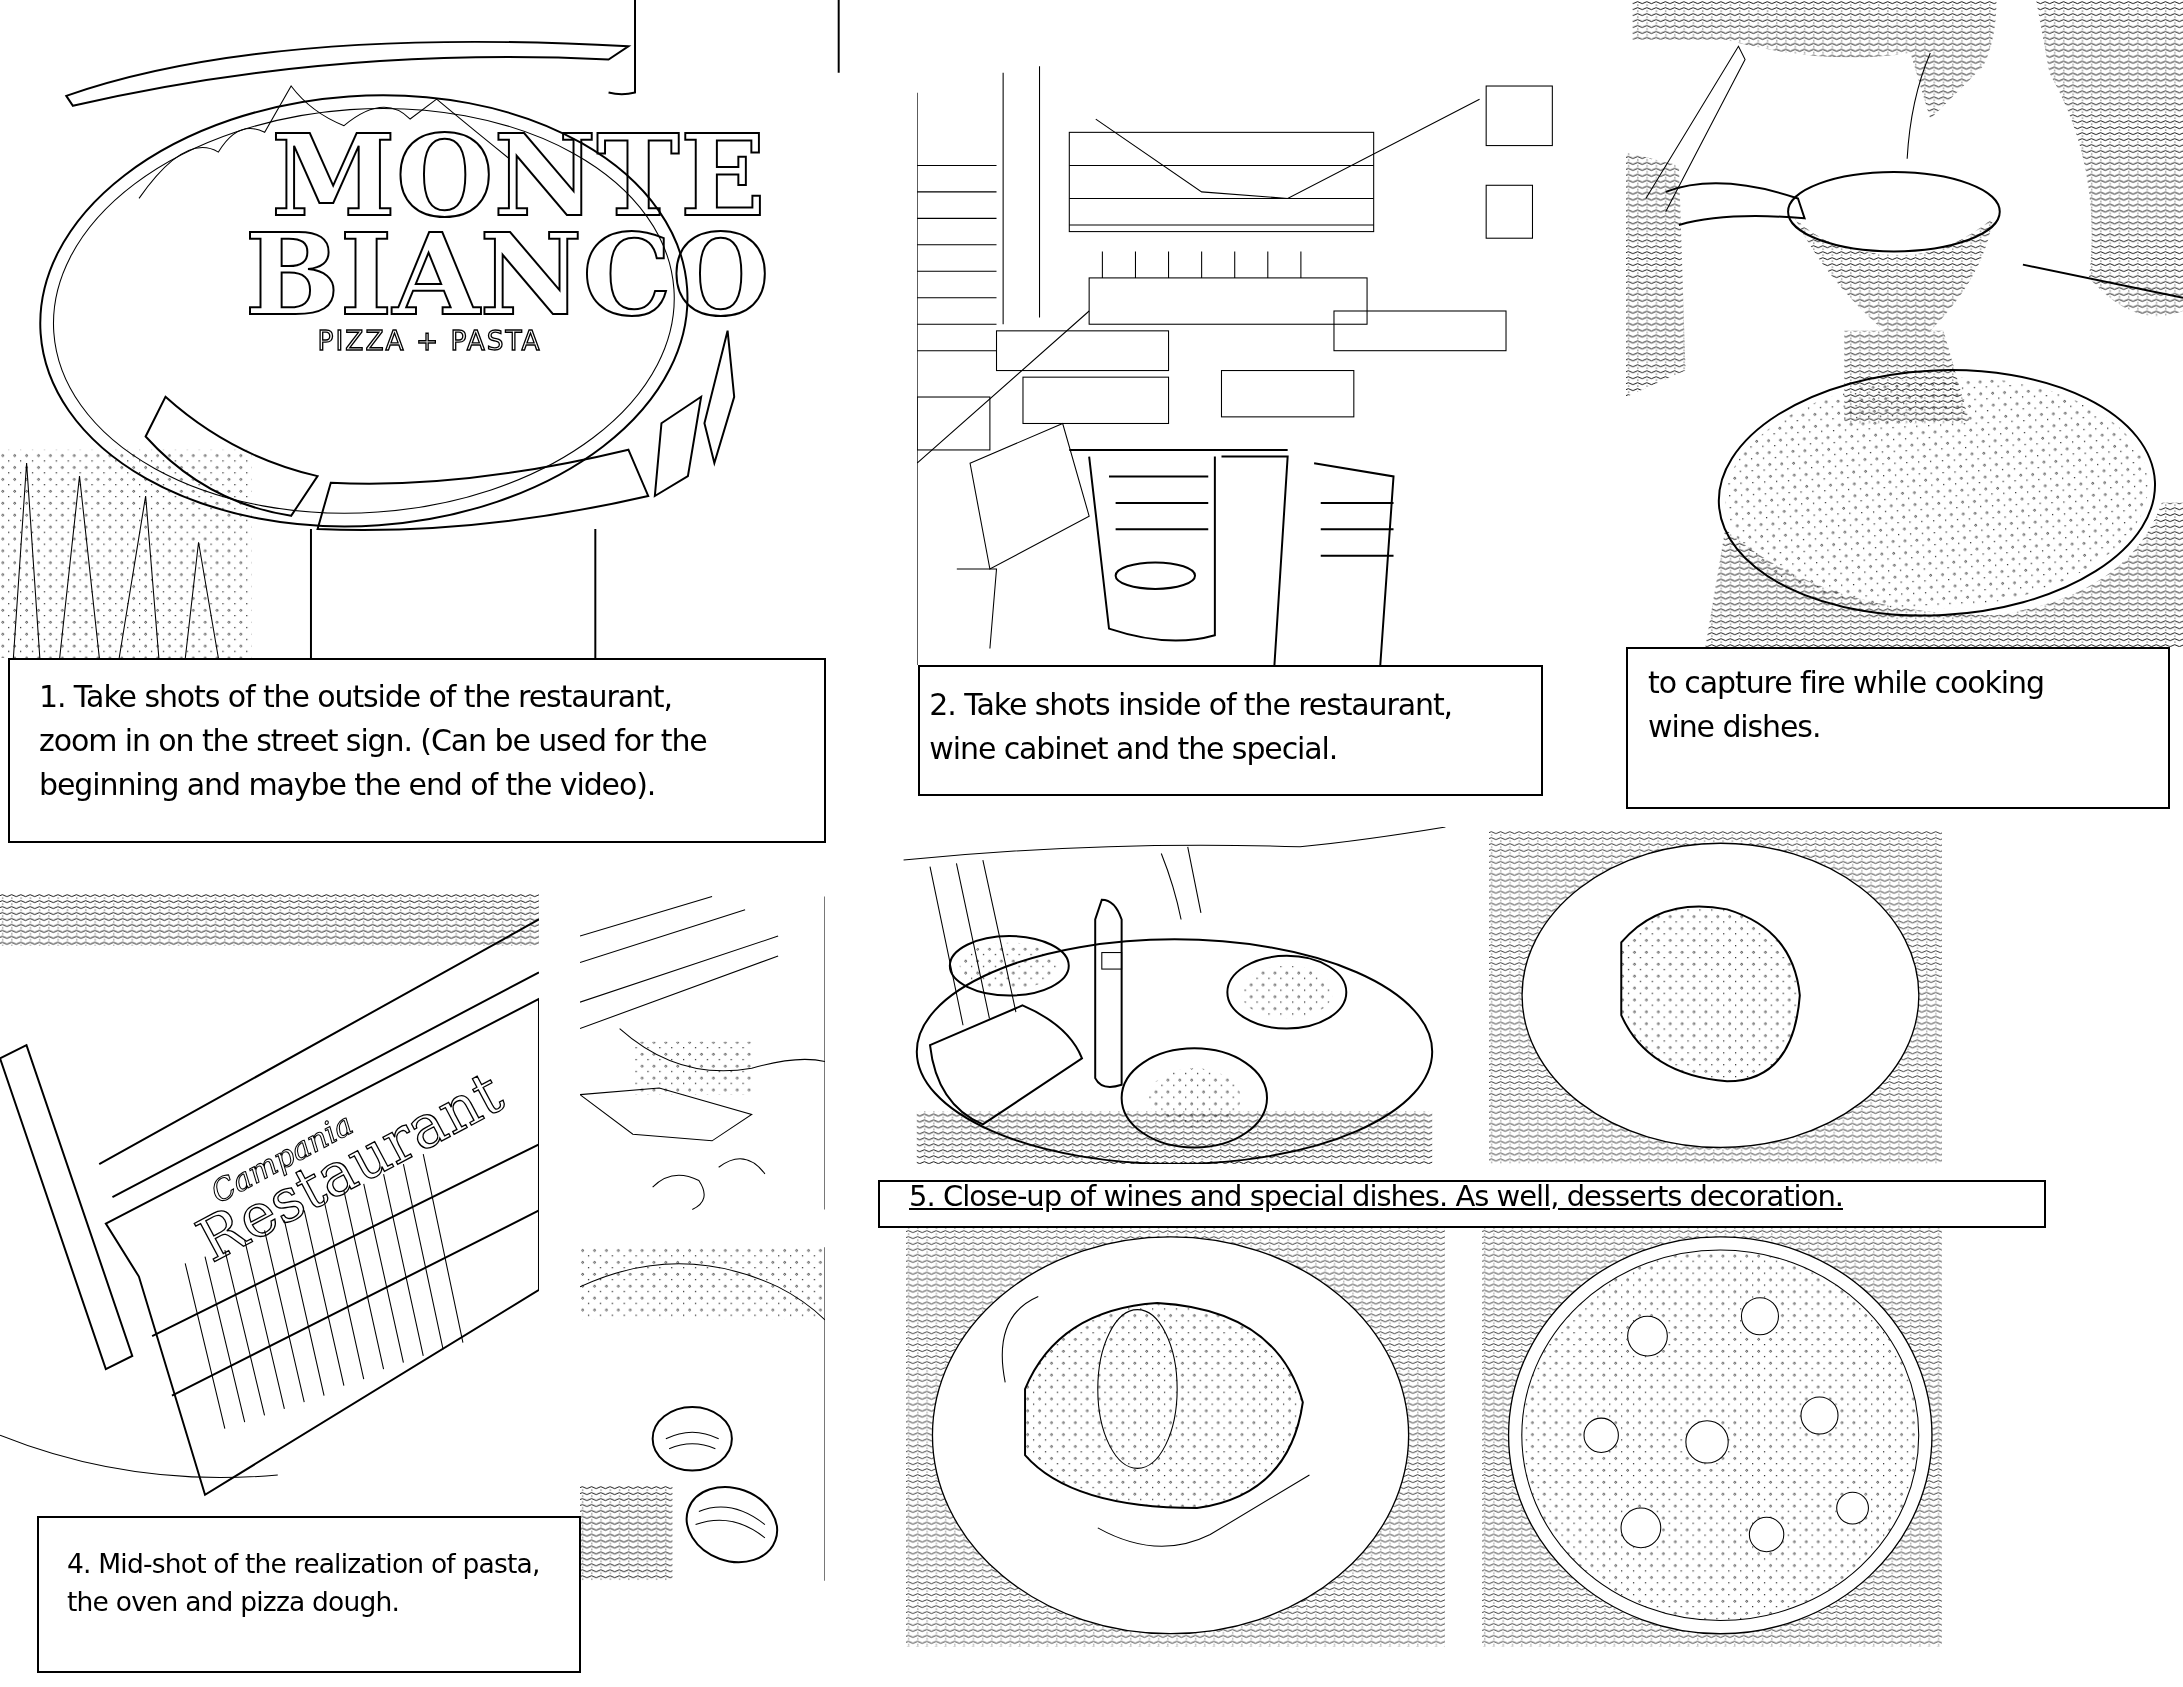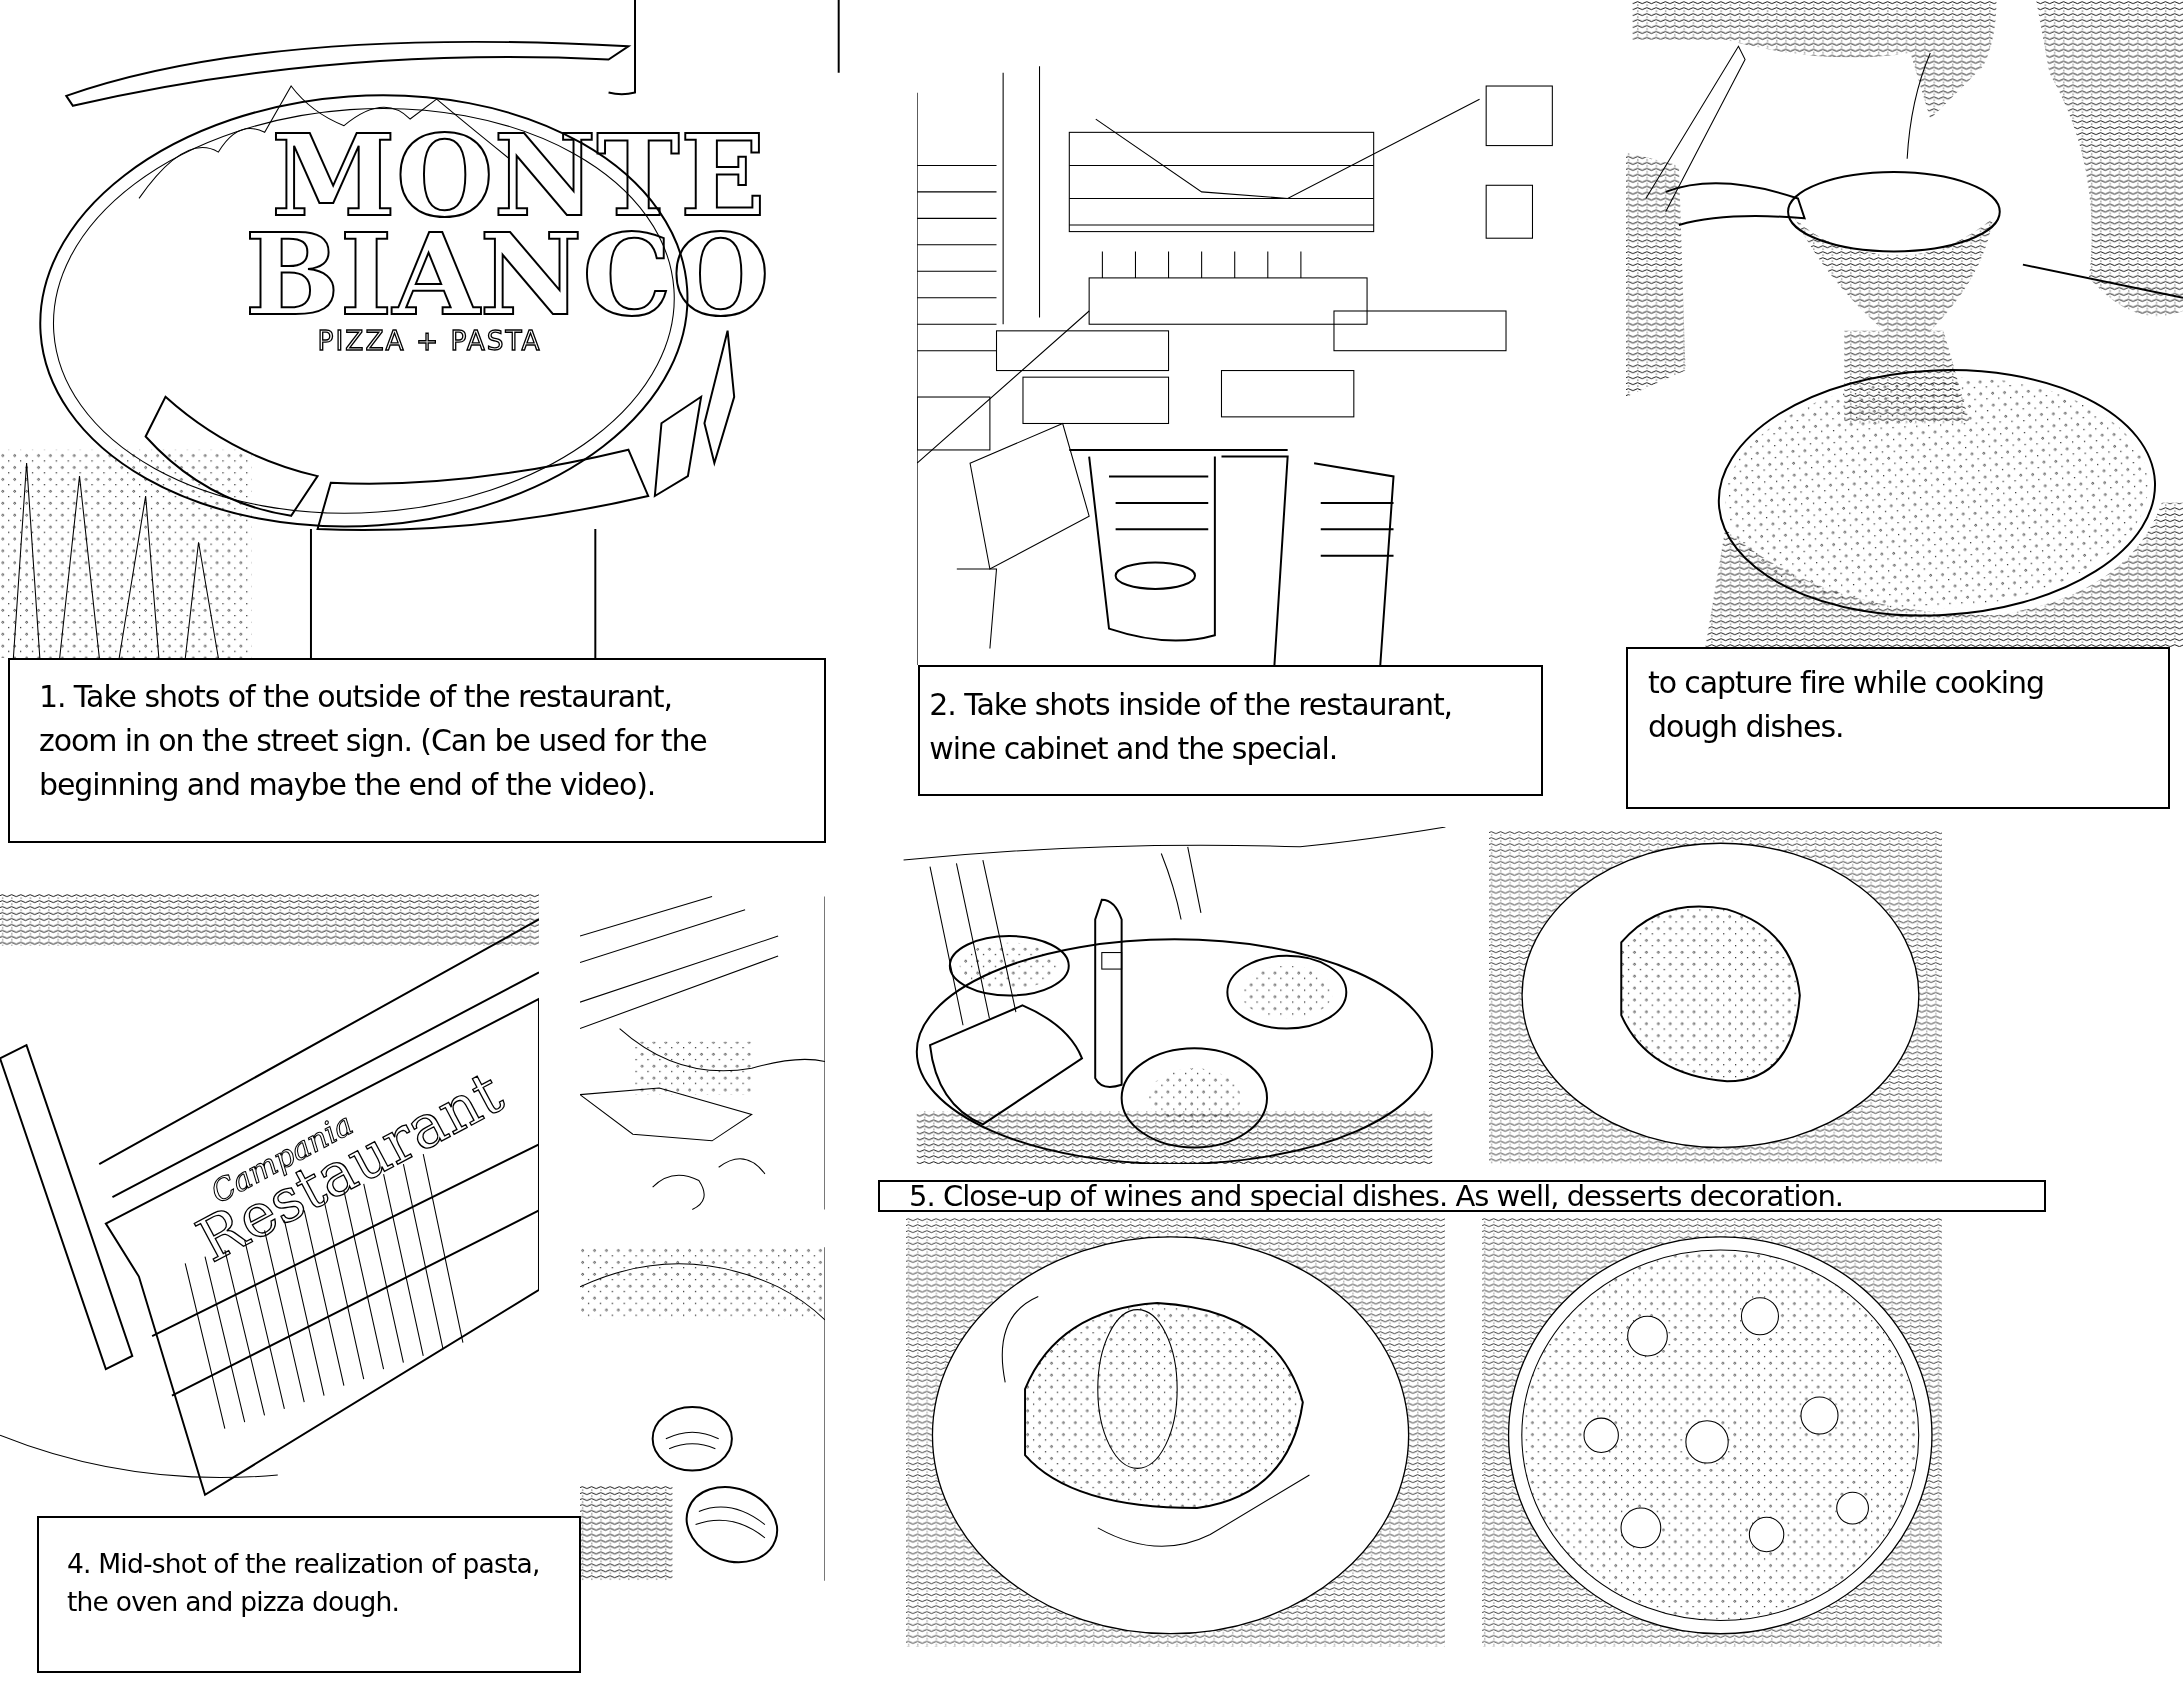--- a/index.html
+++ b/index.html
@@ -7,21 +7,21 @@
          font-family: "Liberation Sans", "DejaVu Sans", sans-serif; color: #000; }
   .panel { position: absolute; overflow: hidden; background: #fff; }
   .panel svg { width: 100%; height: 100%; display: block; }
   .caption { position: absolute; box-sizing: border-box; border: 2px solid #000; background: #fff;
              font-family: "DejaVu Sans", sans-serif; color: #000; }
   .caption .line { display: block; white-space: nowrap; }
   .c1 { left: 8px; top: 658px; width: 818px; height: 185px; padding: 14.6px 0 0 29px; font-size: 30px; line-height: 44px; letter-spacing: -1.1px; }
   .c2 { left: 918px; top: 665px; width: 625px; height: 131px; padding: 16px 0 0 9.3px; font-size: 30px; line-height: 44px; letter-spacing: -1.1px; }
   .c3 { left: 1626px; top: 647px; width: 544px; height: 162px; padding: 12px 0 0 20px; font-size: 30px; line-height: 44px; letter-spacing: -1.1px; }
   .c4 { left: 37px; top: 1516px; width: 544px; height: 157px; padding: 26.5px 0 0 28px; font-size: 26.5px; line-height: 38px; letter-spacing: -0.8px; }
-  .c5 { left: 878px; top: 1180px; width: 1168px; height: 32px; padding: 0 0 0 29px; font-size: 29px; line-height: 29px; letter-spacing: -1px; overflow: visible; }
+  .c5 { left: 878px; top: 1180px; width: 1168px; height: 48px; padding: 0 0 0 29px; font-size: 29px; line-height: 29px; letter-spacing: -1px; overflow: visible; text-decoration: underline; }
   .stroke { fill: none; stroke: #000; stroke-width: 3; }
   .thin { fill: none; stroke: #000; stroke-width: 1.6; }
   .hatch { fill: url(#hatch); }
 </style>
 </head>
 <body>
 
 <svg width="0" height="0" style="position:absolute">
   <defs>
     <pattern id="hatch" width="14" height="9" patternUnits="userSpaceOnUse">
@@ -217,21 +217,21 @@
   <span class="line">beginning and maybe the end of the video).</span>
 </div>
 
 <div class="caption c2">
   <span class="line">2.  Take shots inside of the restaurant,</span>
   <span class="line">wine cabinet and the special.</span>
 </div>
 
 <div class="caption c3">
   <span class="line">to capture fire while cooking</span>
-  <span class="line">dough dishes.</span>
+  <span class="line">wine dishes.</span>
 </div>
 
 <div class="caption c4">
   <span class="line">4. Mid-shot of the realization of pasta,</span>
   <span class="line">the oven and pizza dough.</span>
 </div>
 
 <div class="caption c5">
   <span class="line">5.  Close-up of wines and special dishes. As well, desserts decoration.</span>
 </div>

